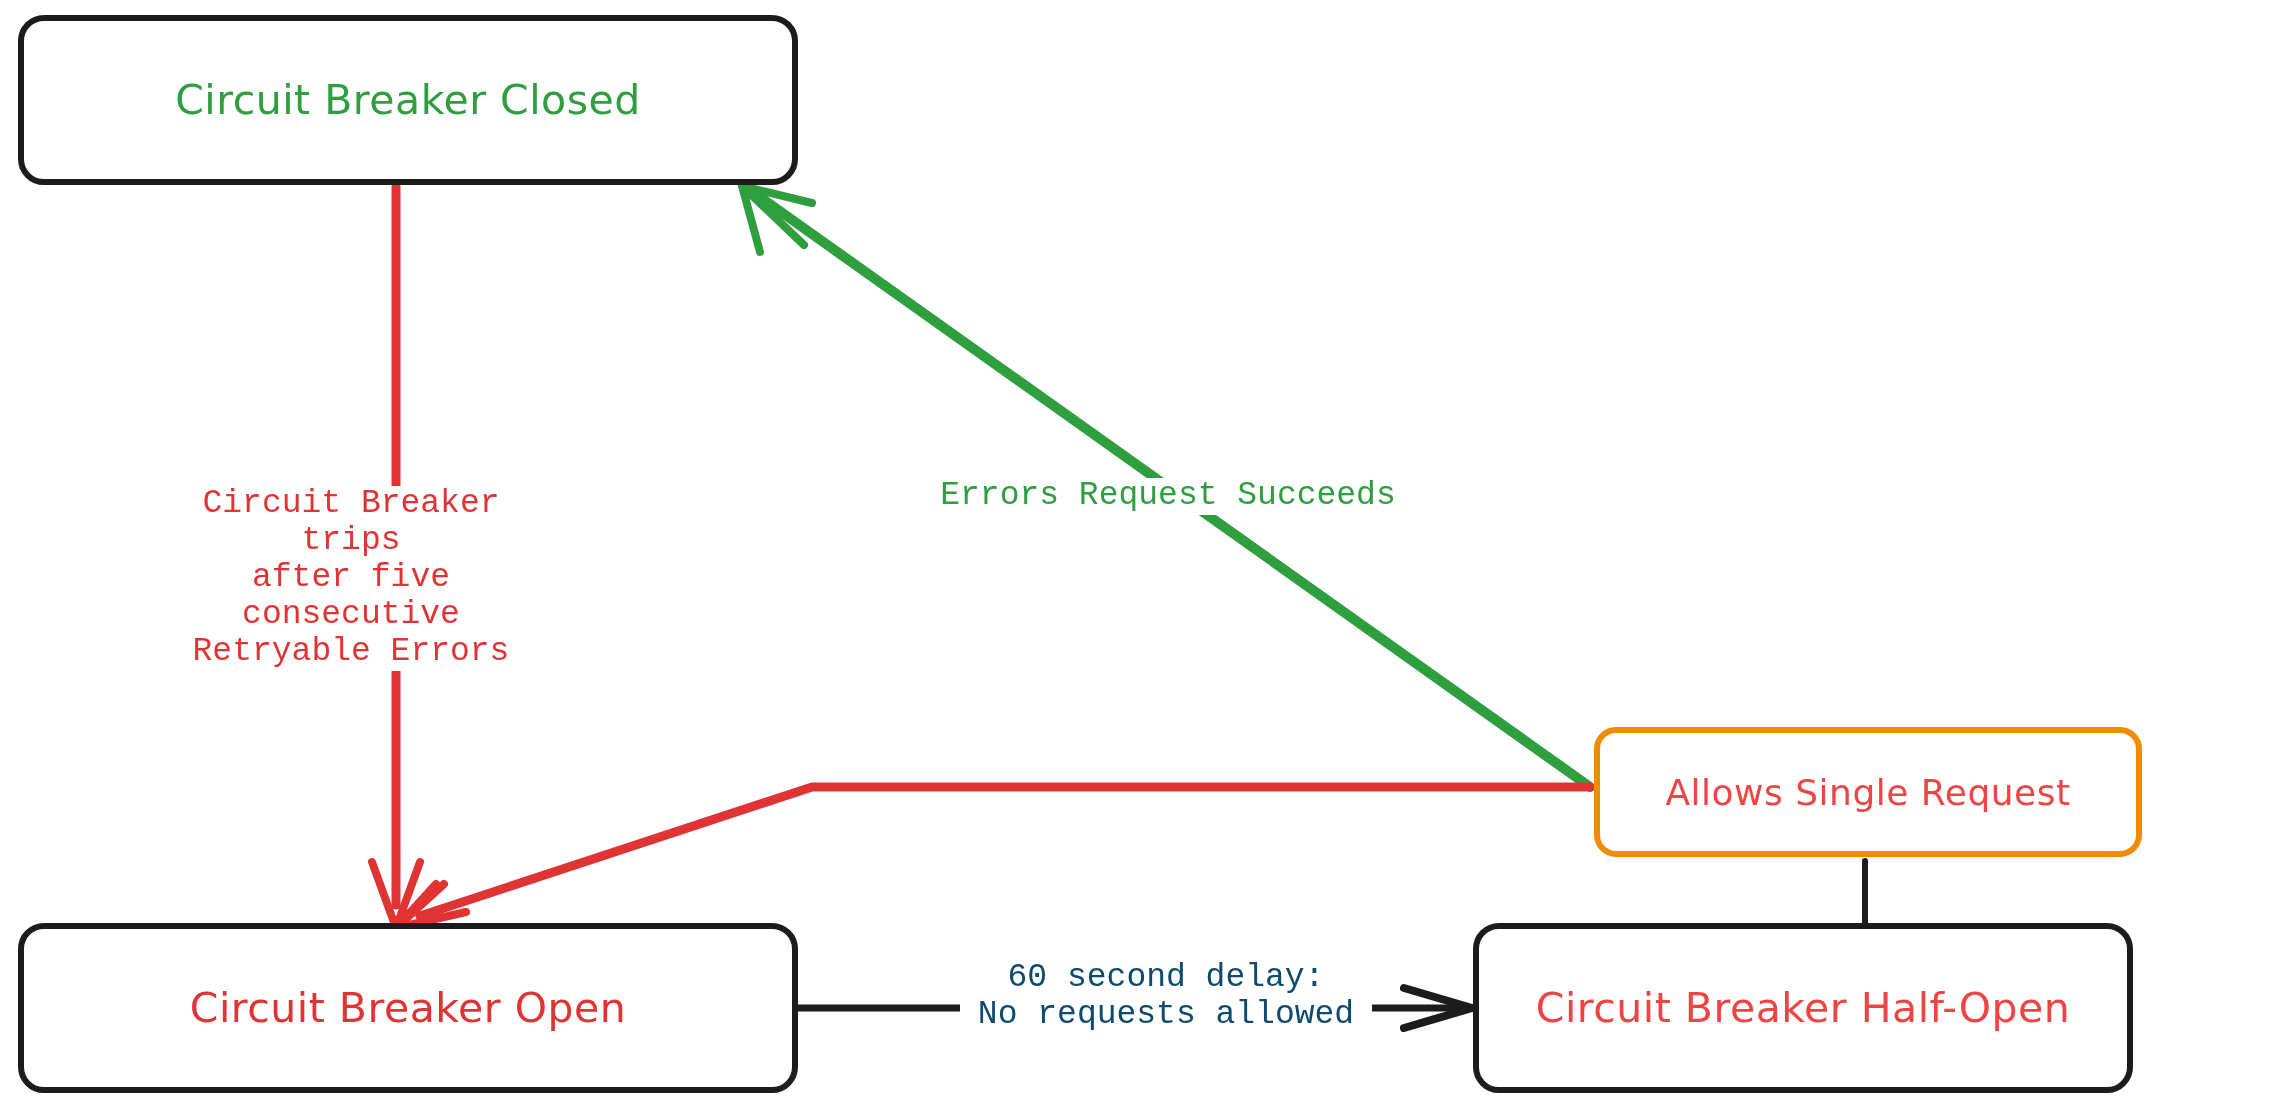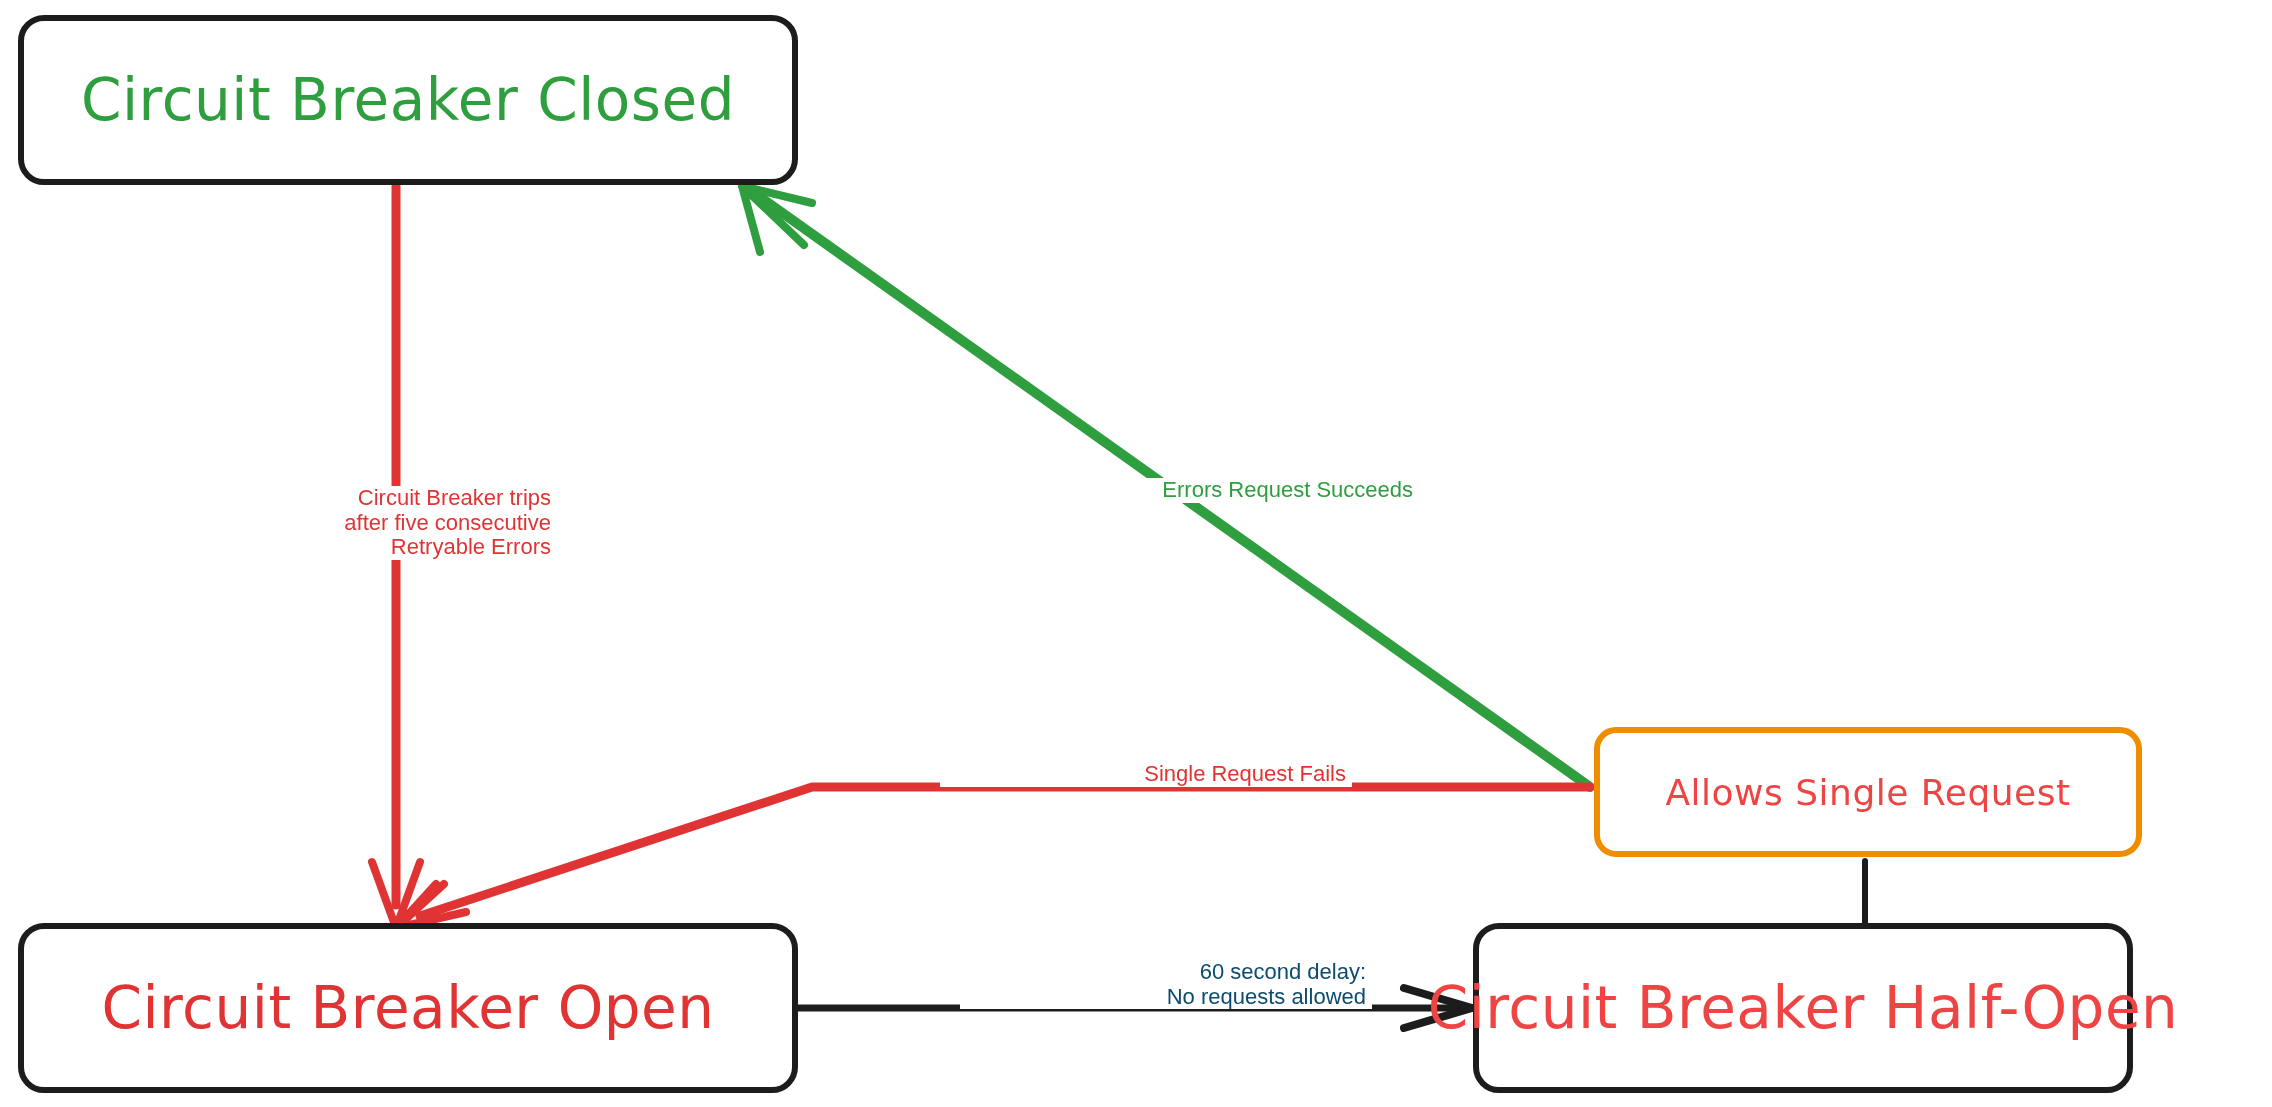--- a/index.html
+++ b/index.html
@@ -41,35 +41,35 @@
   .node-orange {
     border: 6px solid #f08c00;
     border-radius: 22px;
   }
   .node-label {
     font-family: "DejaVu Sans", sans-serif;
     font-weight: 400;
     letter-spacing: 0.5px;
     white-space: nowrap;
   }
-  .size-lg { font-size: 58px; }
+  .size-lg { font-size: 41px; }
   .size-md { font-size: 36px; }
 
   .txt-green  { color: #2e9e3e; }
   .txt-red    { color: #e03434; }
   .txt-orange { color: #ef4444; }
   .txt-black  { color: #0c4a6e; }
 
   .edge-label {
     position: absolute;
-    font-family: Liberation Sans, sans-serif;
-    font-size: 22px;
+    font-family: Liberation Mono, monospace;
+    font-size: 33px;
     line-height: 1.12;
     white-space: pre-line;
-    text-align: right;
+    text-align: center;
     background: #ffffff;
     padding: 0 6px;
   }
 
   
   #node-closed    { left: 18px;   top: 15px;   width: 780px;  height: 170px; }
   #node-open      { left: 18px;   top: 923px;  width: 780px;  height: 170px; }
   #node-halfopen  { left: 1473px; top: 923px;  width: 660px;  height: 170px; }
   #node-allows    { left: 1594px; top: 727px;  width: 548px;  height: 130px; }
 
@@ -126,18 +126,17 @@
   <div class="node node-orange" id="node-allows">
     <span class="node-label size-md txt-orange">Allows Single Request</span>
   </div>
 
   <div class="edge-label txt-red" id="label-trips">Circuit Breaker trips
 after five consecutive
 Retryable Errors</div>
 
   <div class="edge-label txt-green" id="label-succeeds">Errors Request Succeeds</div>
 
-  <div class="edge-label txt-red" id="label-fails">Single Request Fails</div>
 
   <div class="edge-label txt-black" id="label-delay">60 second delay:
 No requests allowed</div>
 
 </div>
 
 </body></html>

